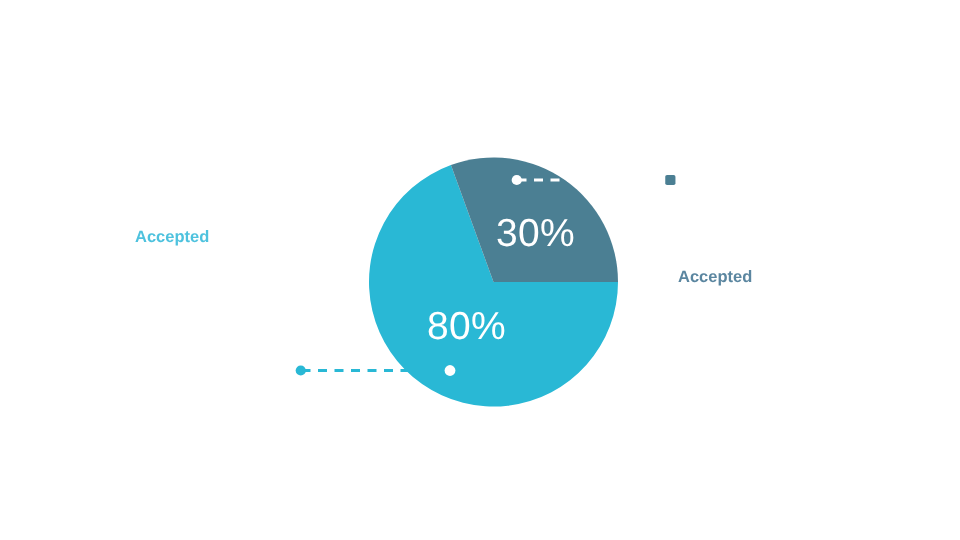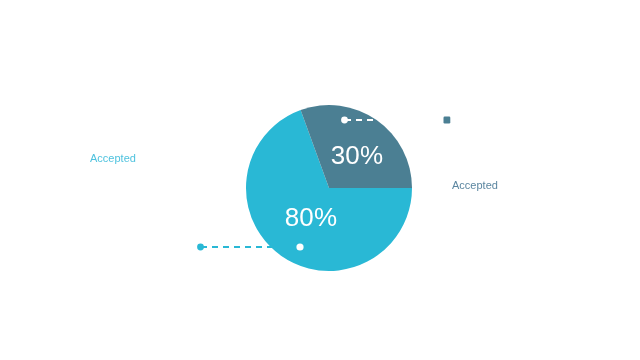--- a/index.html
+++ b/index.html
@@ -32,21 +32,21 @@
     font-family: "Liberation Sans", sans-serif;
     font-size: 26px;
     font-weight: 300;
     fill: #ffffff;
     letter-spacing: 0.2px;
   }
   .category-label {
     position: absolute;
     font-family: "Liberation Sans", sans-serif;
     font-size: 11px;
-    font-weight: 400;
+    font-weight: 700;
     white-space: nowrap;
   }
   #label-left {
     left: 90px;
     top: 152px;
   }
   #label-right {
     left: 452px;
     top: 179px;
   }

